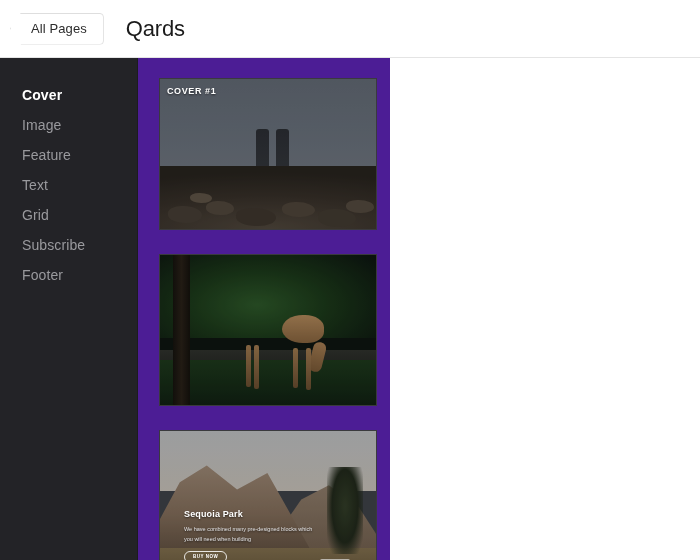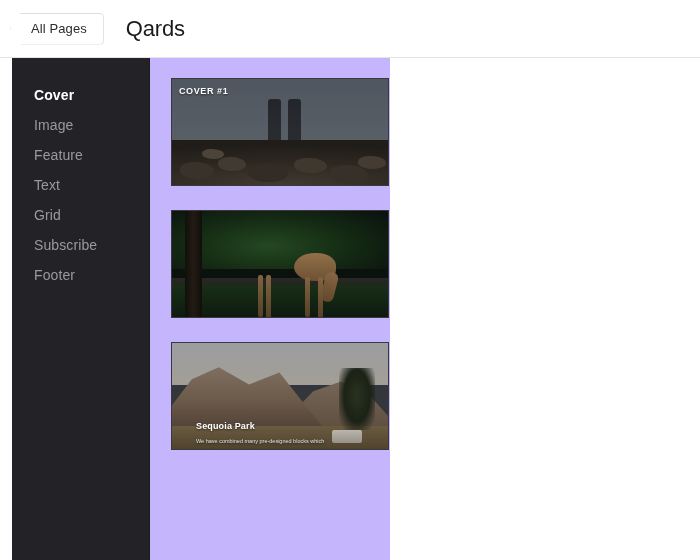--- a/index.html
+++ b/index.html
@@ -38,23 +38,23 @@
     margin-left: 22px;
     font-size: 22px;
     font-weight: 400;
     color: #1b1b1b;
     letter-spacing: -0.2px;
     text-align: center;
   }
 
   
   .editor-dark {
-    position: absolute; top: 58px; left: 12px;
+    position: absolute; top: 58px; left: 0;
     width: 390px; height: 502px;
-    background: #c4b5fd;
+    background: #4c1d95;
   }
   .sidebar {
     position: absolute; top: 0; left: 0;
     width: 138px; height: 502px;
     background: #232327;
     border-right: 1px solid #1c1c20;
     padding-top: 22px;
   }
   .sidebar-item {
     height: 30px;
@@ -69,21 +69,21 @@
 
   
   .card-list {
     position: absolute; top: 0; left: 139px;
     width: 251px; height: 502px;
     padding: 20px 13px 0 20px;
     overflow: hidden;
   }
   .card {
     position: relative;
-    width: 218px; height: 108px;
+    width: 218px; height: 152px;
     margin-bottom: 24px;
     overflow: hidden;
     border: 1px solid #3a3a3e;
     background: #3a3f46;
   }
   .card-photo { position: absolute; inset: 0; overflow: hidden; }
   .card-scrim { position: absolute; inset: 0; background: rgba(10,12,16,0.30); }
 
   .card-badge {
     position: absolute; top: 7px; left: 7px;

